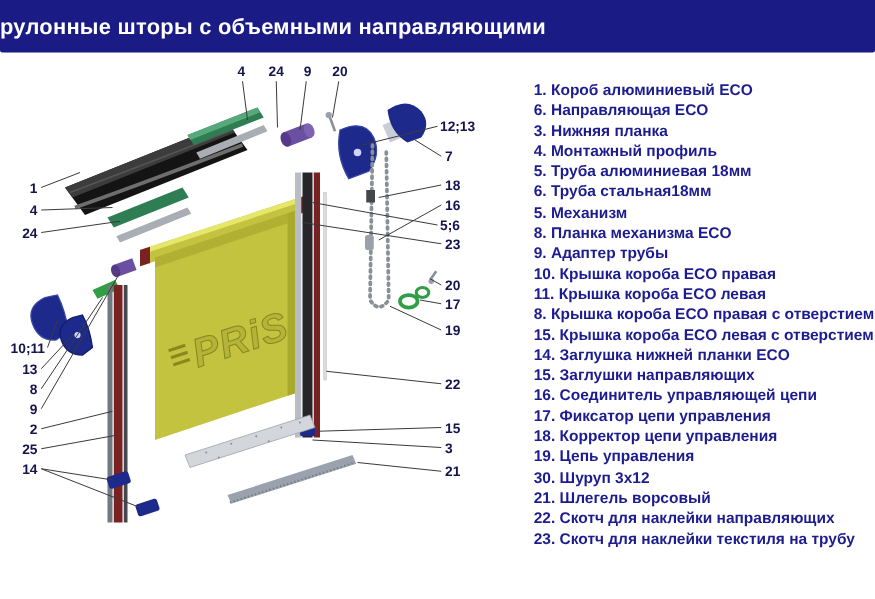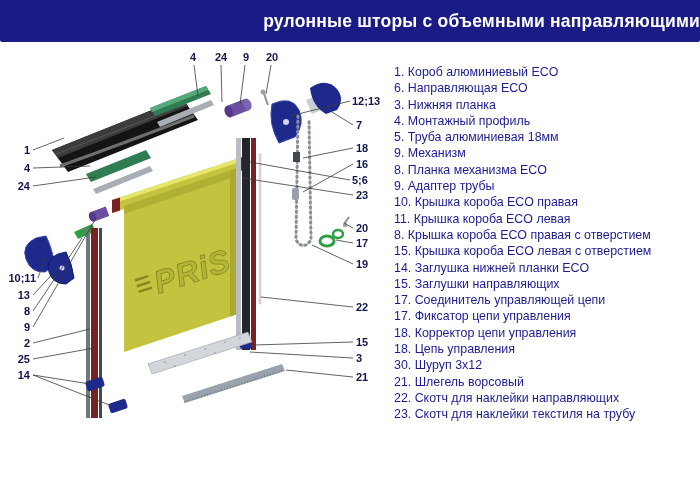--- a/index.html
+++ b/index.html
@@ -12,33 +12,33 @@
     --guide-maroon:#7a2121;
     --adapter-purple:#6b4fa0;
     --fixator-green:#2f9e44;
   }
   *{margin:0;padding:0;box-sizing:border-box;}
   body{font-family:"Liberation Sans",sans-serif;background:#fff;}
   .page{width:700px;height:479px;position:relative;background:#fff;overflow:hidden;}
   .title-bar{
     height:42px;width:100%;
     background:var(--banner);
-    display:flex;align-items:center;justify-content:flex-end;
+    display:flex;align-items:center;justify-content:flex-start;
     border-radius:0 0 2px 2px;
   }
   .title-bar span{
     color:#ffffff;font-size:17.5px;font-weight:bold;letter-spacing:.2px;
   }
   .content{display:flex;height:437px;}
   .diagram-pane{width:392px;height:437px;position:relative;}
   .parts-pane{flex:1;padding:22px 6px 0 2px;}
   .part-line{
     color:var(--list-text);
     font-size:12.4px;line-height:16.3px;
-    white-space:nowrap;font-weight:400;
+    white-space:nowrap;font-weight:700;margin-left:33px;
   }
   svg text.callout{
     font-family:"Liberation Sans",sans-serif;
     font-size:11px;fill:var(--callout-text);font-weight:600;
   }
   svg .leader{stroke:#3a3a3a;stroke-width:0.8;}
   .f-cap{fill:var(--cap-blue);}
   .f-green{fill:var(--profile-green);}
   .f-yellow{fill:var(--fabric-yellow);}
   .f-maroon{fill:var(--guide-maroon);}
@@ -271,33 +271,34 @@
       </svg>
     </div>
 
     <div class="parts-pane">
       <div>
           <div class="part-line">1. Короб алюминиевый ECO</div>
           <div class="part-line">6. Направляющая ECO</div>
           <div class="part-line">3. Нижняя планка</div>
           <div class="part-line">4. Монтажный профиль</div>
           <div class="part-line">5. Труба алюминиевая 18мм</div>
-          <div class="part-line">9. Механизм</div>
+          <div class="part-line">6. Труба стальная18мм</div>
+          <div class="part-line">5. Механизм</div>
           <div class="part-line">8. Планка механизма ECO</div>
           <div class="part-line">9. Адаптер трубы</div>
           <div class="part-line">10. Крышка короба ECO правая</div>
           <div class="part-line">11. Крышка короба ECO  левая</div>
           <div class="part-line">8. Крышка короба ECO правая с отверстием</div>
           <div class="part-line">15. Крышка короба ECO левая с отверстием</div>
           <div class="part-line">14. Заглушка нижней планки ECO</div>
           <div class="part-line">15. Заглушки направляющих</div>
-          <div class="part-line">17. Соединитель управляющей цепи</div>
+          <div class="part-line">16. Соединитель управляющей цепи</div>
           <div class="part-line">17. Фиксатор цепи управления</div>
           <div class="part-line">18. Корректор цепи управления</div>
-          <div class="part-line">18. Цепь управления</div>
+          <div class="part-line">19. Цепь управления</div>
           <div class="part-line">30. Шуруп 3х12</div>
           <div class="part-line">21. Шлегель ворсовый</div>
           <div class="part-line">22. Скотч для наклейки направляющих</div>
           <div class="part-line">23. Скотч для наклейки текстиля на трубу</div>
         </div>
     </div>
 
   </div>
 </div>
 

